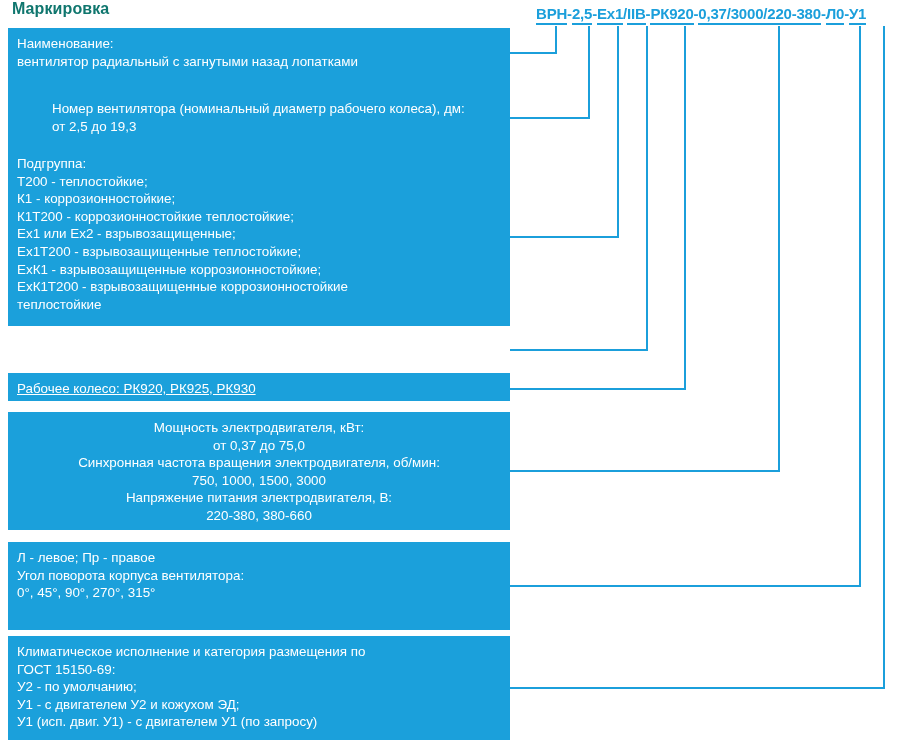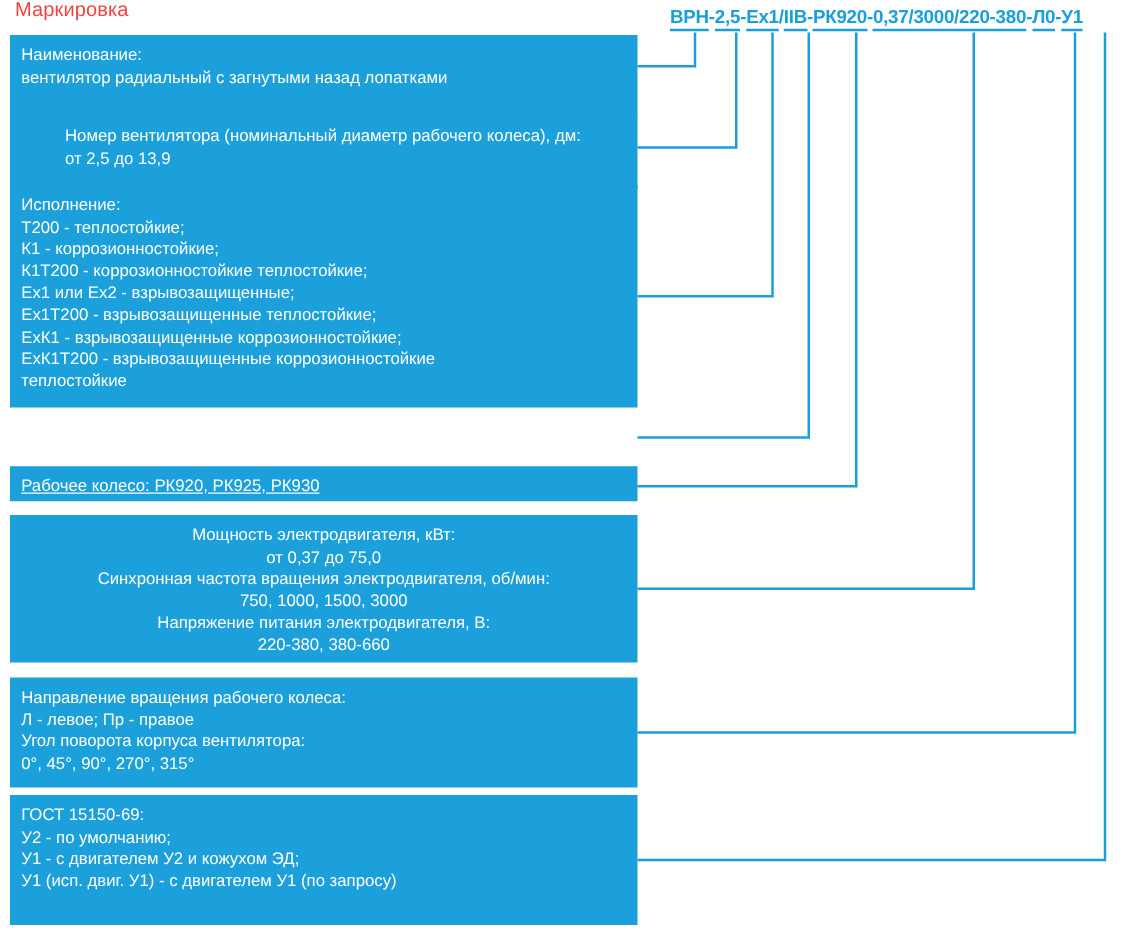--- a/index.html
+++ b/index.html
@@ -7,21 +7,21 @@
     width:900px;height:750px;
     background:#ffffff;
     font-family:"Liberation Sans","DejaVu Sans",sans-serif;
     overflow:hidden;
   }
   #root{position:relative;width:900px;height:750px;}
 
   
   .page-title{
     position:absolute;left:12px;top:0px;
-    font-size:16px;font-weight:normal;color:#ef4444;
+    font-size:16px;font-weight:bold;color:#0f766e;
     letter-spacing:.1px;white-space:nowrap;
   }
 
   
   .code-wrap{
     position:absolute;left:536px;top:5px;
     font-size:15px;font-weight:bold;color:#1B9FDB;
     white-space:nowrap;letter-spacing:-0.2px;
   }
   .code-wrap .seg{ border-bottom:2px solid #1B9FDB; padding-bottom:1px;margin-top:48px;}
@@ -51,24 +51,24 @@
   <div class="page-title">Маркировка</div>
 
   <div class="code-wrap"><span class="seg">ВРН</span><span class="sep">-</span><span class="seg">2,5</span><span class="sep">-</span><span class="seg">Ex1</span><span class="sep">/</span><span class="seg">IIB</span><span class="sep">-</span><span class="seg">РК920</span><span class="sep">-</span><span class="seg">0,37/3000/220-380</span><span class="sep">-</span><span class="seg">Л0</span><span class="sep">-</span><span class="seg">У1</span></div>
 
   <div class="box" id="b0" style="top: 28px; height: 66px;">
       <span class="ln">Наименование:</span>
       <span class="ln">вентилятор радиальный с загнутыми назад лопатками</span>
     </div>
   <div class="box" id="b1" style="top: 93px; height: 58px; padding-left: 44px;">
       <span class="ln">Номер вентилятора (номинальный диаметр рабочего колеса), дм:</span>
-      <span class="ln">от 2,5 до 13,9</span>
+      <span class="ln">от 2,5 до 19,3</span>
     </div>
   <div class="box" id="b2" style="top: 148px; height: 178px;">
-      <span class="ln">Исполнение:</span>
+      <span class="ln">Подгруппа:</span>
       <span class="ln">Т200 - теплостойкие;</span>
       <span class="ln">К1 - коррозионностойкие;</span>
       <span class="ln">К1Т200 - коррозионностойкие теплостойкие;</span>
       <span class="ln">Ex1 или Ex2 - взрывозащищенные;</span>
       <span class="ln">Ex1Т200 - взрывозащищенные теплостойкие;</span>
       <span class="ln">ExК1 - взрывозащищенные коррозионностойкие;</span>
       <span class="ln">ExК1Т200 - взрывозащищенные коррозионностойкие</span>
       <span class="ln">теплостойкие</span>
     </div>
   <div class="box" id="b4" style="top: 373px; height: 28px; text-decoration: underline;">
@@ -76,26 +76,26 @@
     </div>
   <div class="box" id="b5" style="top: 412px; height: 118px; text-align: center;">
       <span class="ln">Мощность электродвигателя, кВт:</span>
       <span class="ln">от 0,37 до 75,0</span>
       <span class="ln">Синхронная частота вращения электродвигателя, об/мин:</span>
       <span class="ln">750, 1000, 1500, 3000</span>
       <span class="ln">Напряжение питания электродвигателя, В:</span>
       <span class="ln">220-380, 380-660</span>
     </div>
   <div class="box" id="b6" style="top: 542px; height: 88px;">
-      <span class="ln">Направление вращения рабочего колеса:</span>
       <span class="ln">Л - левое; Пр - правое</span>
       <span class="ln">Угол поворота корпуса вентилятора:</span>
       <span class="ln">0°, 45°, 90°, 270°, 315°</span>
     </div>
   <div class="box" id="b7" style="top: 636px; height: 104px;">
+      <span class="ln">Климатическое исполнение и категория размещения по</span>
       <span class="ln">ГОСТ 15150-69:</span>
       <span class="ln">У2 - по умолчанию;</span>
       <span class="ln">У1 - с двигателем У2 и кожухом ЭД;</span>
       <span class="ln">У1 (исп. двиг. У1) - с двигателем У1 (по запросу)</span>
     </div>
 
   <svg class="leaders" viewBox="0 0 900 750">
 
     <path d="M510,53 H556 V26"></path>
 

